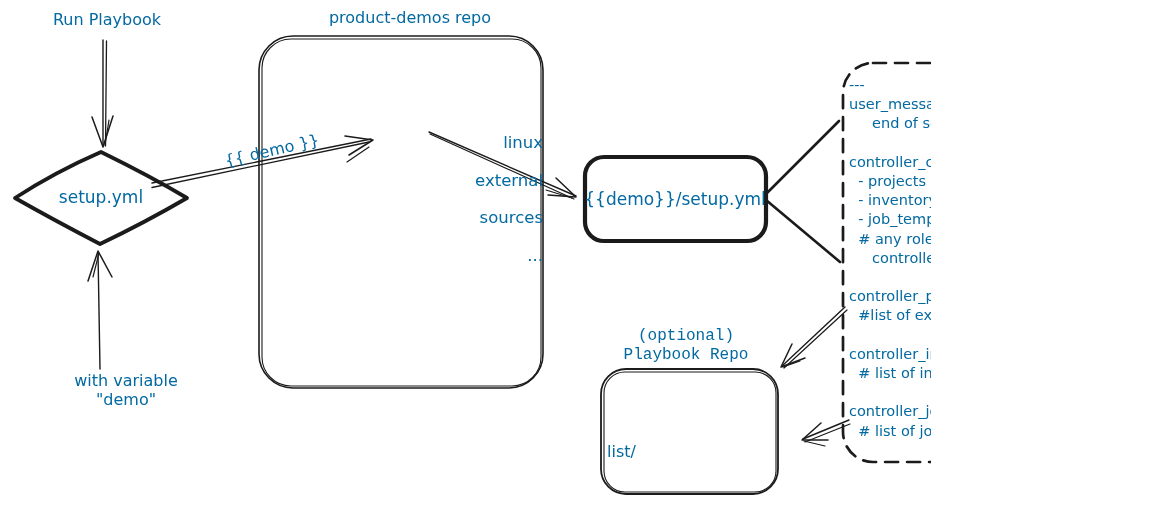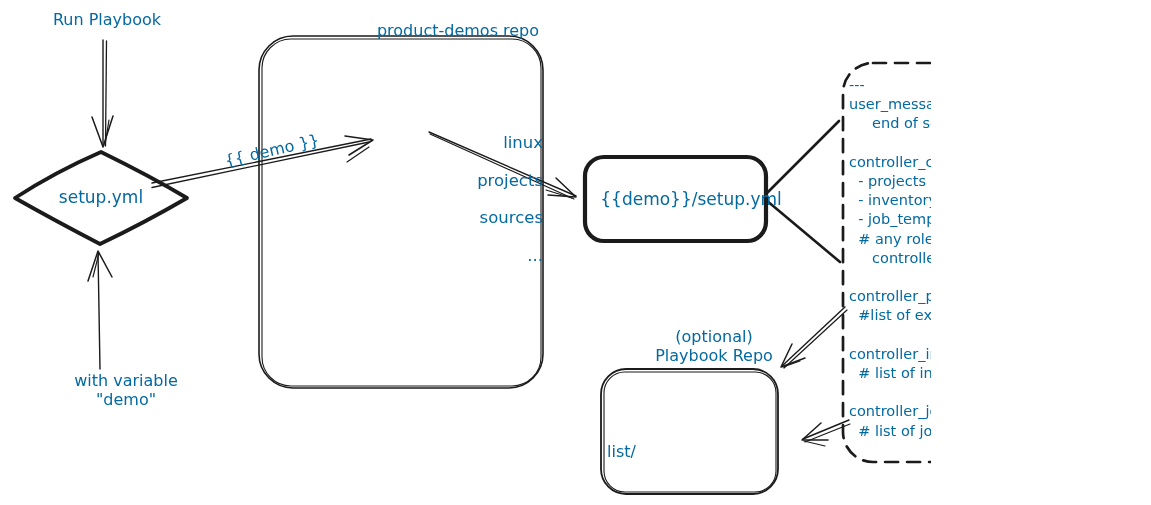--- a/index.html
+++ b/index.html
@@ -111,30 +111,30 @@
 
   <div class="lbl f17" style="left:101px;top:198px;">setup.yml</div>
 
   <div class="lbl f16 two-line" style="left:101px;top:390px;margin-left:25px;">
     <div>with variable</div>
     <div>"demo"</div>
   </div>
 
   <div class="lbl rot f16" style="left:272px;top:151px;">{{ demo }}</div>
 
-  <div class="lbl f16" style="left:410px;top:31px;margin-left:48px;">product-demos repo</div>
+  <div class="lbl f16" style="left:410px;top:18px;">product-demos repo</div>
 
   <div class="repo-items">
     <div class="ri">linux</div>
-    <div class="ri">projects</div>
+    <div class="ri">external</div>
     <div class="ri">sources</div>
     <div class="ri">...</div>
   </div>
 
-  <div class="lbl f17 two-line" style="left:691px;top:199px;">
+  <div class="lbl f17 two-line" style="left:675px;top:199px;">
     <div>{{demo}}/setup.yml</div>
   </div>
 
   <div class="lbl f16" style="left:989px;top:48px;">setup.yml</div>
 
   <div class="yaml">---
 user_message: #print notes at the
      end of setup
 
 controller_components:
@@ -146,21 +146,21 @@
 
 controller_projects:
   #list of external projects
 
 controller_inventory_sources:
   # list of inventory sources
 
 controller_job_templates:
   # list of job templates</div>
 
-  <div class="lbl f16 two-line" style="left:714px;top:346px;">
+  <div class="lbl f16 two-line" style="left:686px;top:346px;font-family:Liberation Mono, monospace;">
     <div>(optional)</div>
     <div>Playbook Repo</div>
   </div>
 
   <div class="ext-items">
     <div>list/</div>
     
     
   </div>
 

